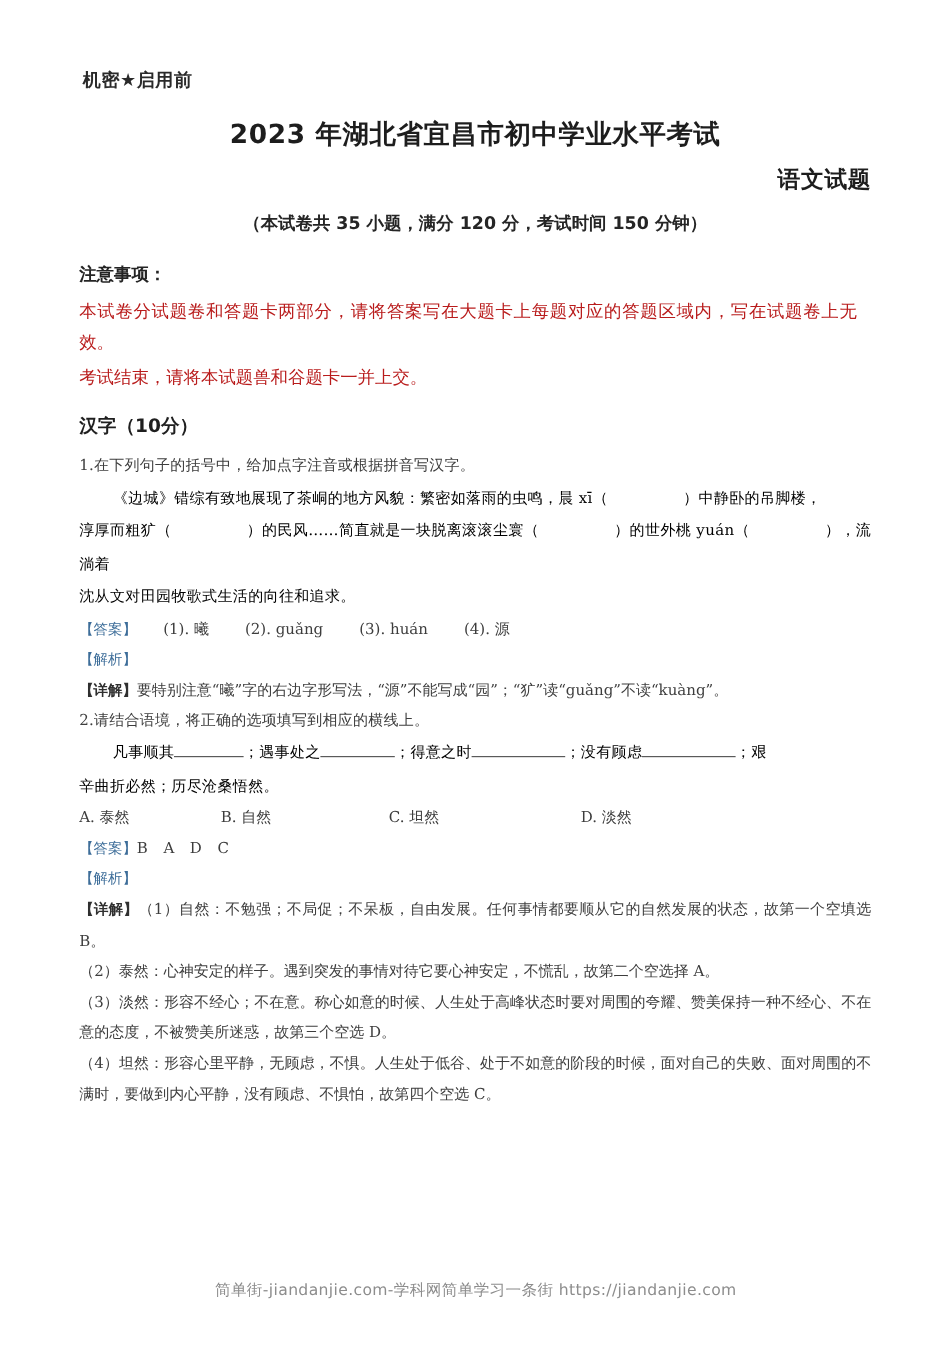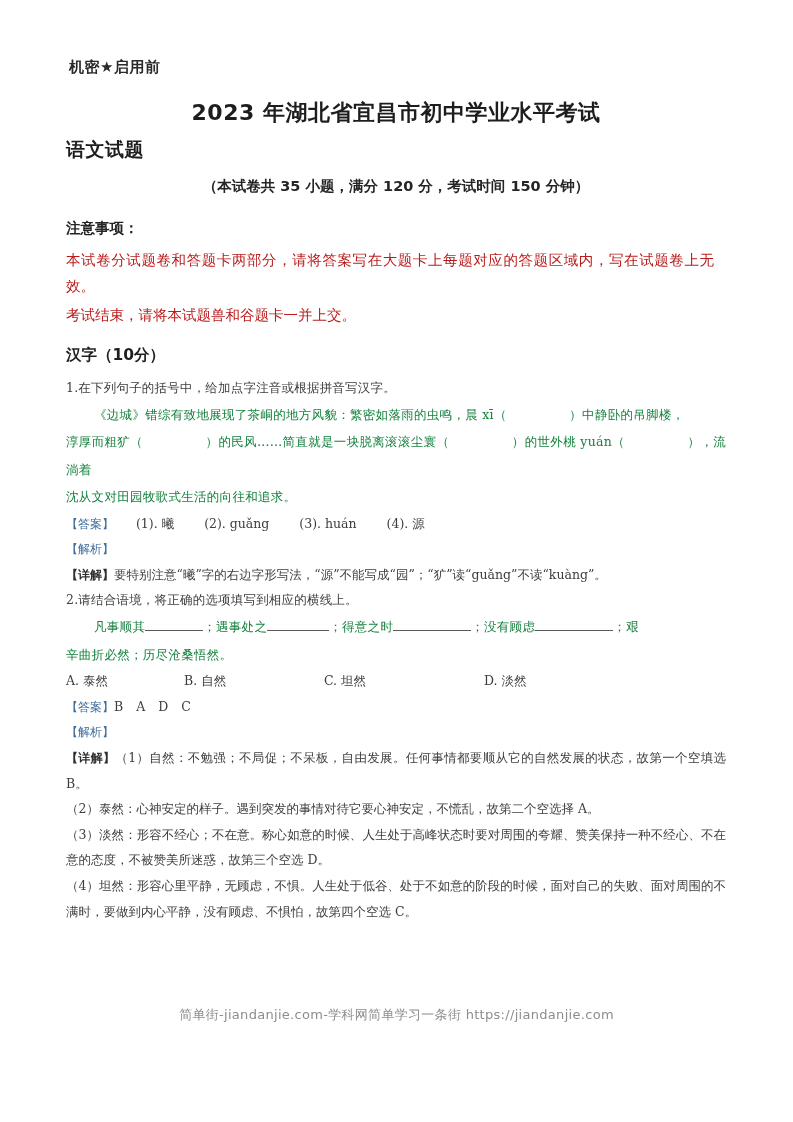--- a/index.html
+++ b/index.html
@@ -43,21 +43,21 @@
     text-align: center;
     font-family: "DejaVu Sans", "Liberation Sans", sans-serif;
     font-weight: bold;
     font-size: 22px;
     color: #1d1d1d;
     letter-spacing: 0.5px;
     margin: 0 0 10px 0;
     line-height: 1.25;
   }
   .doc-subtitle {
-    text-align: left;
+    text-align: right;
     font-family: "DejaVu Sans", "Liberation Sans", sans-serif;
     font-weight: bold;
     font-size: 19px;
     color: #1d1d1d;
     letter-spacing: 0.5px;
     margin: 0 0 14px 0;
   }
   .doc-meta {
     text-align: center;
     font-family: "DejaVu Sans", "Liberation Sans", sans-serif;
@@ -99,21 +99,21 @@
     font-size: 12.5px;
     line-height: 2.05;
     color: #3d3d3d;
     margin: 0;
     text-align: justify;
     letter-spacing: 0.2px;
   }
   .passage {
     font-size: 12.5px;
     line-height: 2.2;
-    color: #15803d;
+    color: #000000;
     margin: 0;
     text-align: justify;
     letter-spacing: 0.3px;
   }
   .passage.first {
     text-indent: 28px;
   }
   .blank-paren {
     display: inline-block;
     min-width: 54px;
@@ -168,21 +168,21 @@
   }
   .fl-1 { width: 58px; }
   .fl-2 { width: 62px; }
   .fl-3 { width: 78px; }
   .fl-4 { width: 78px; }
 
   
   .footer {
     position: absolute;
     left: 0;
-    top: 1006px;
+    top: 1066px;
     width: 793px;
     text-align: center;
     font-family: "DejaVu Sans", "Liberation Sans", sans-serif;
     font-size: 13px;
     color: #8d8d8d;
     letter-spacing: 0.3px;
   }
 </style>
 </head>
 <body>

